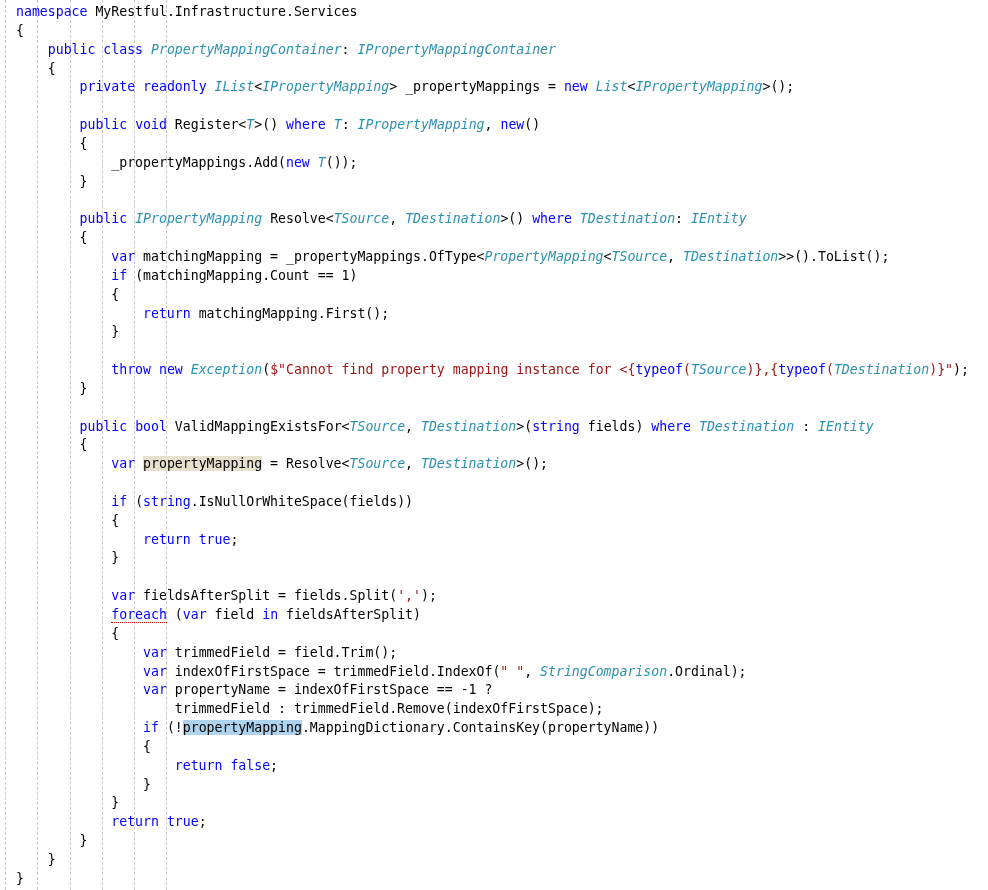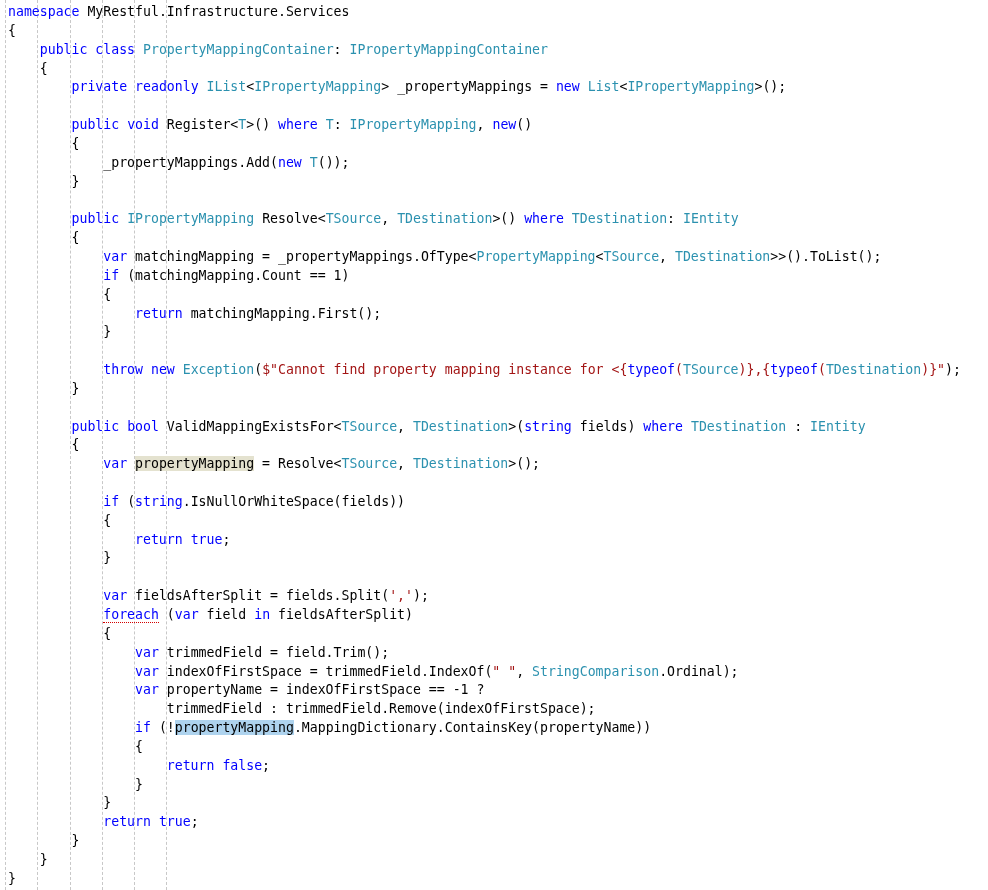--- a/index.html
+++ b/index.html
@@ -28,37 +28,37 @@
     top: 0;
     bottom: 0;
     width: 0;
     border-left: 1px dashed #c8c8c8;
     pointer-events: none;
   }
   #code {
     position: relative;
     z-index: 2;
     margin: 0;
-    padding: 3px 0 0 8px;
+    padding: 3px 0 0 16px;
     font-family: "DejaVu Sans Mono", "Liberation Mono", monospace;
     font-size: 13.2px;
     line-height: 18.85px;
     white-space: pre;
     color: #000000;
     letter-spacing: 0px;
     -webkit-font-smoothing: antialiased;
   }
   .ln {
     display: block;
     height: 18.85px;
     white-space: pre;
   }
   
   .kw   { color: #0000ff; }
-  .typ  { color: #2b91af; }
+  .typ  { color: #2b91af; font-style: italic; }
   .str  { color: #a31515; }
   .pl   { color: #000000; }
   .hl-ref {
     background: #e4e2cf;
   }
   .hl-sel {
     background: #aed3ee;
   }
   .squig {
     border-bottom: 1px dotted #d40000;

